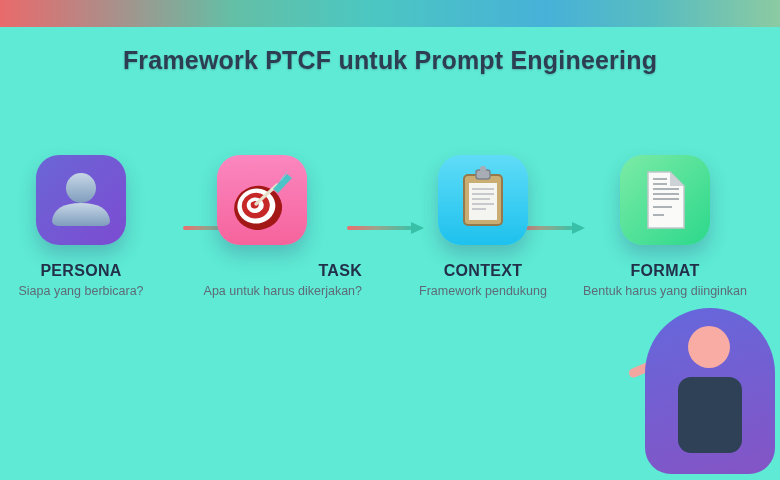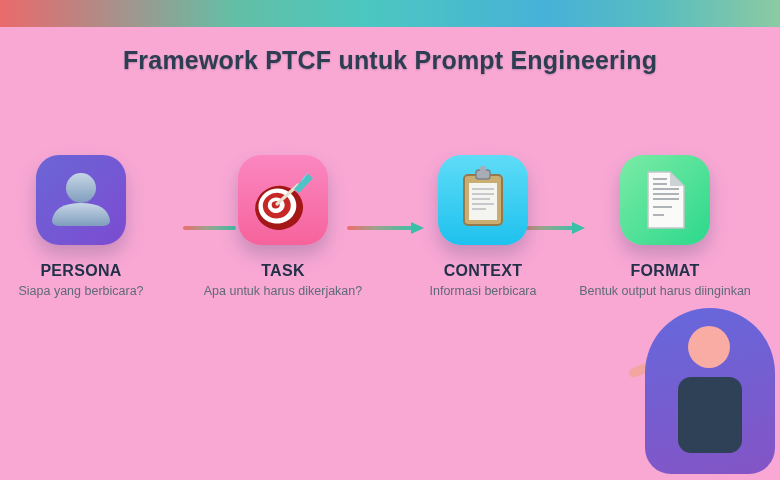--- a/index.html
+++ b/index.html
@@ -1,18 +1,18 @@
 <!DOCTYPE html>
 <html><head>
 <meta charset="utf-8">
 <style>
   html,body{margin:0;padding:0;}
   body{width:780px;height:480px;overflow:hidden;background:#ffffff;
        font-family:"Liberation Sans", sans-serif;}
-  .canvas{position:relative;width:780px;height:480px;background:#f9a8d4;overflow:hidden;}
+  .canvas{position:relative;width:780px;height:480px;background:#5eead4;overflow:hidden;}
 
   
   .topbar{position:absolute;left:0;top:0;width:780px;height:27px;
     background:linear-gradient(90deg,#e96a6b 0%,#b18b87 13%,#63bfa6 30%,#4cc7c1 47%,#47b1d8 70%,#58bdc0 84%,#8ccaa2 100%);}
 
   
   .title{position:absolute;left:0;top:46px;width:780px;margin:0;text-align:center;
     font-size:25px;font-weight:700;color:#2d3d52;letter-spacing:.2px;
     text-shadow:0 1px 2px rgba(30,40,60,.25);}
 
@@ -77,21 +77,21 @@
           </linearGradient>
         </defs>
         <circle cx="45" cy="33" r="15" fill="url(#gper)"></circle>
         <path d="M16 66 Q18 48 45 48 Q72 48 74 66 Q74 70 68 71 L22 71 Q16 70 16 66 Z" fill="url(#gper)"></path>
       </svg>
     </div>
     <div class="step-label">PERSONA</div>
     <div class="step-desc">Siapa yang berbicara?</div>
   </div>
 
-  <div class="step" style="left:183px;">
+  <div class="step" style="left:162px;text-align:right;">
     <div class="icon-box task">
       <svg width="90" height="90" viewBox="0 0 90 90">
         <g transform="rotate(-8 40 52)">
           <ellipse cx="41" cy="53" rx="24" ry="22" fill="#a31717"></ellipse>
           <ellipse cx="39.5" cy="51" rx="19" ry="17.5" fill="#ffffff"></ellipse>
           <ellipse cx="39" cy="50.5" rx="14" ry="12.8" fill="#c62828"></ellipse>
           <ellipse cx="38.5" cy="50" rx="8.5" ry="7.8" fill="#ffffff"></ellipse>
           <ellipse cx="38" cy="49.5" rx="4" ry="3.7" fill="#c62828"></ellipse>
         </g>
         <line x1="39" y1="49" x2="60" y2="30" stroke="#e7e0cd" stroke-width="3.2" stroke-linecap="round"></line>
@@ -113,41 +113,41 @@
           <line x1="34" y1="39" x2="56" y2="39"></line>
           <line x1="34" y1="44" x2="52" y2="44"></line>
           <line x1="34" y1="49" x2="56" y2="49"></line>
           <line x1="34" y1="54" x2="48" y2="54"></line>
         </g>
         <rect x="38" y="15" width="14" height="9" rx="2.5" fill="#a8adb5" stroke="#7c8188" stroke-width="1.4"></rect>
         <rect x="42" y="11" width="6" height="6" rx="2.5" fill="#a8adb5"></rect>
       </svg>
     </div>
     <div class="step-label">CONTEXT</div>
-    <div class="step-desc">Informasi berbicara</div>
+    <div class="step-desc">Framework pendukung</div>
   </div>
 
   <div class="step" style="left:565px;">
     <div class="icon-box format">
       <svg width="90" height="90" viewBox="0 0 90 90">
         <path d="M28 17 L50 17 L64 31 L64 73 L28 73 Z" fill="#fafaf8" stroke="#c2c6ca" stroke-width="1.5"></path>
         <path d="M50 17 L64 31 L50 31 Z" fill="#cdd2d6"></path>
         <g stroke="#9aa0a6" stroke-width="1.6">
           <line x1="33" y1="24" x2="47" y2="24"></line>
           <line x1="33" y1="29" x2="47" y2="29"></line>
           <line x1="33" y1="34" x2="59" y2="34"></line>
           <line x1="33" y1="39" x2="59" y2="39"></line>
           <line x1="33" y1="44" x2="59" y2="44"></line>
           <line x1="33" y1="52" x2="52" y2="52"></line>
           <line x1="33" y1="60" x2="44" y2="60"></line>
         </g>
       </svg>
     </div>
     <div class="step-label">FORMAT</div>
-    <div class="step-desc">Bentuk output harus diinginkan</div>
+    <div class="step-desc">Bentuk harus yang diinginkan</div>
   </div>
 
   <div class="mascot-arm"></div>
   <div class="mascot-dome">
     <div class="mascot-head"></div>
     <div class="mascot-screen"></div>
   </div>
 
 </div>
 

